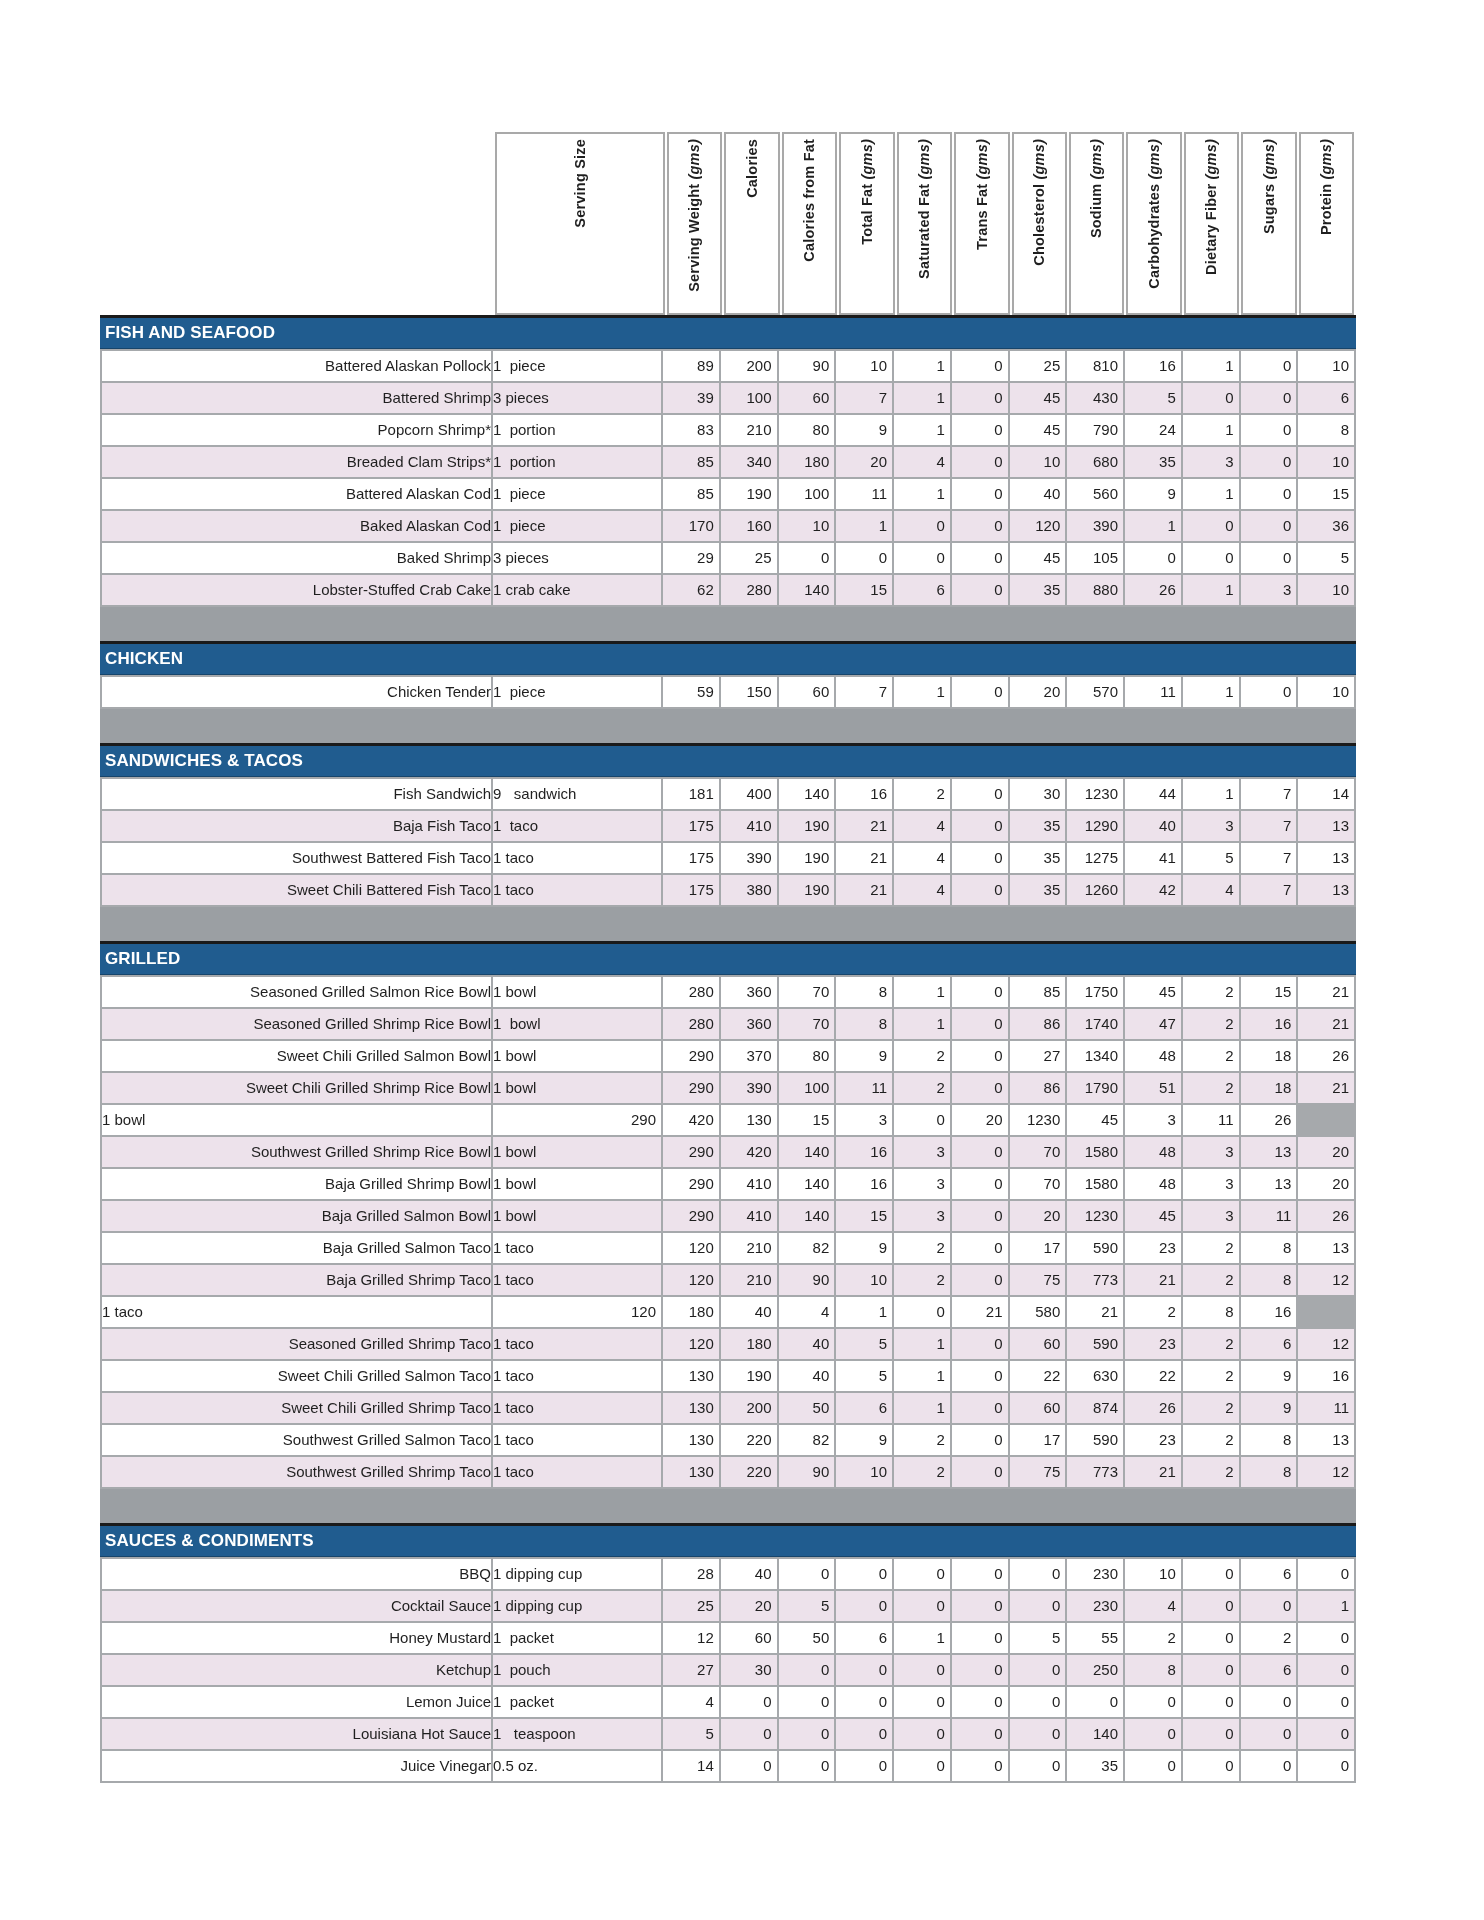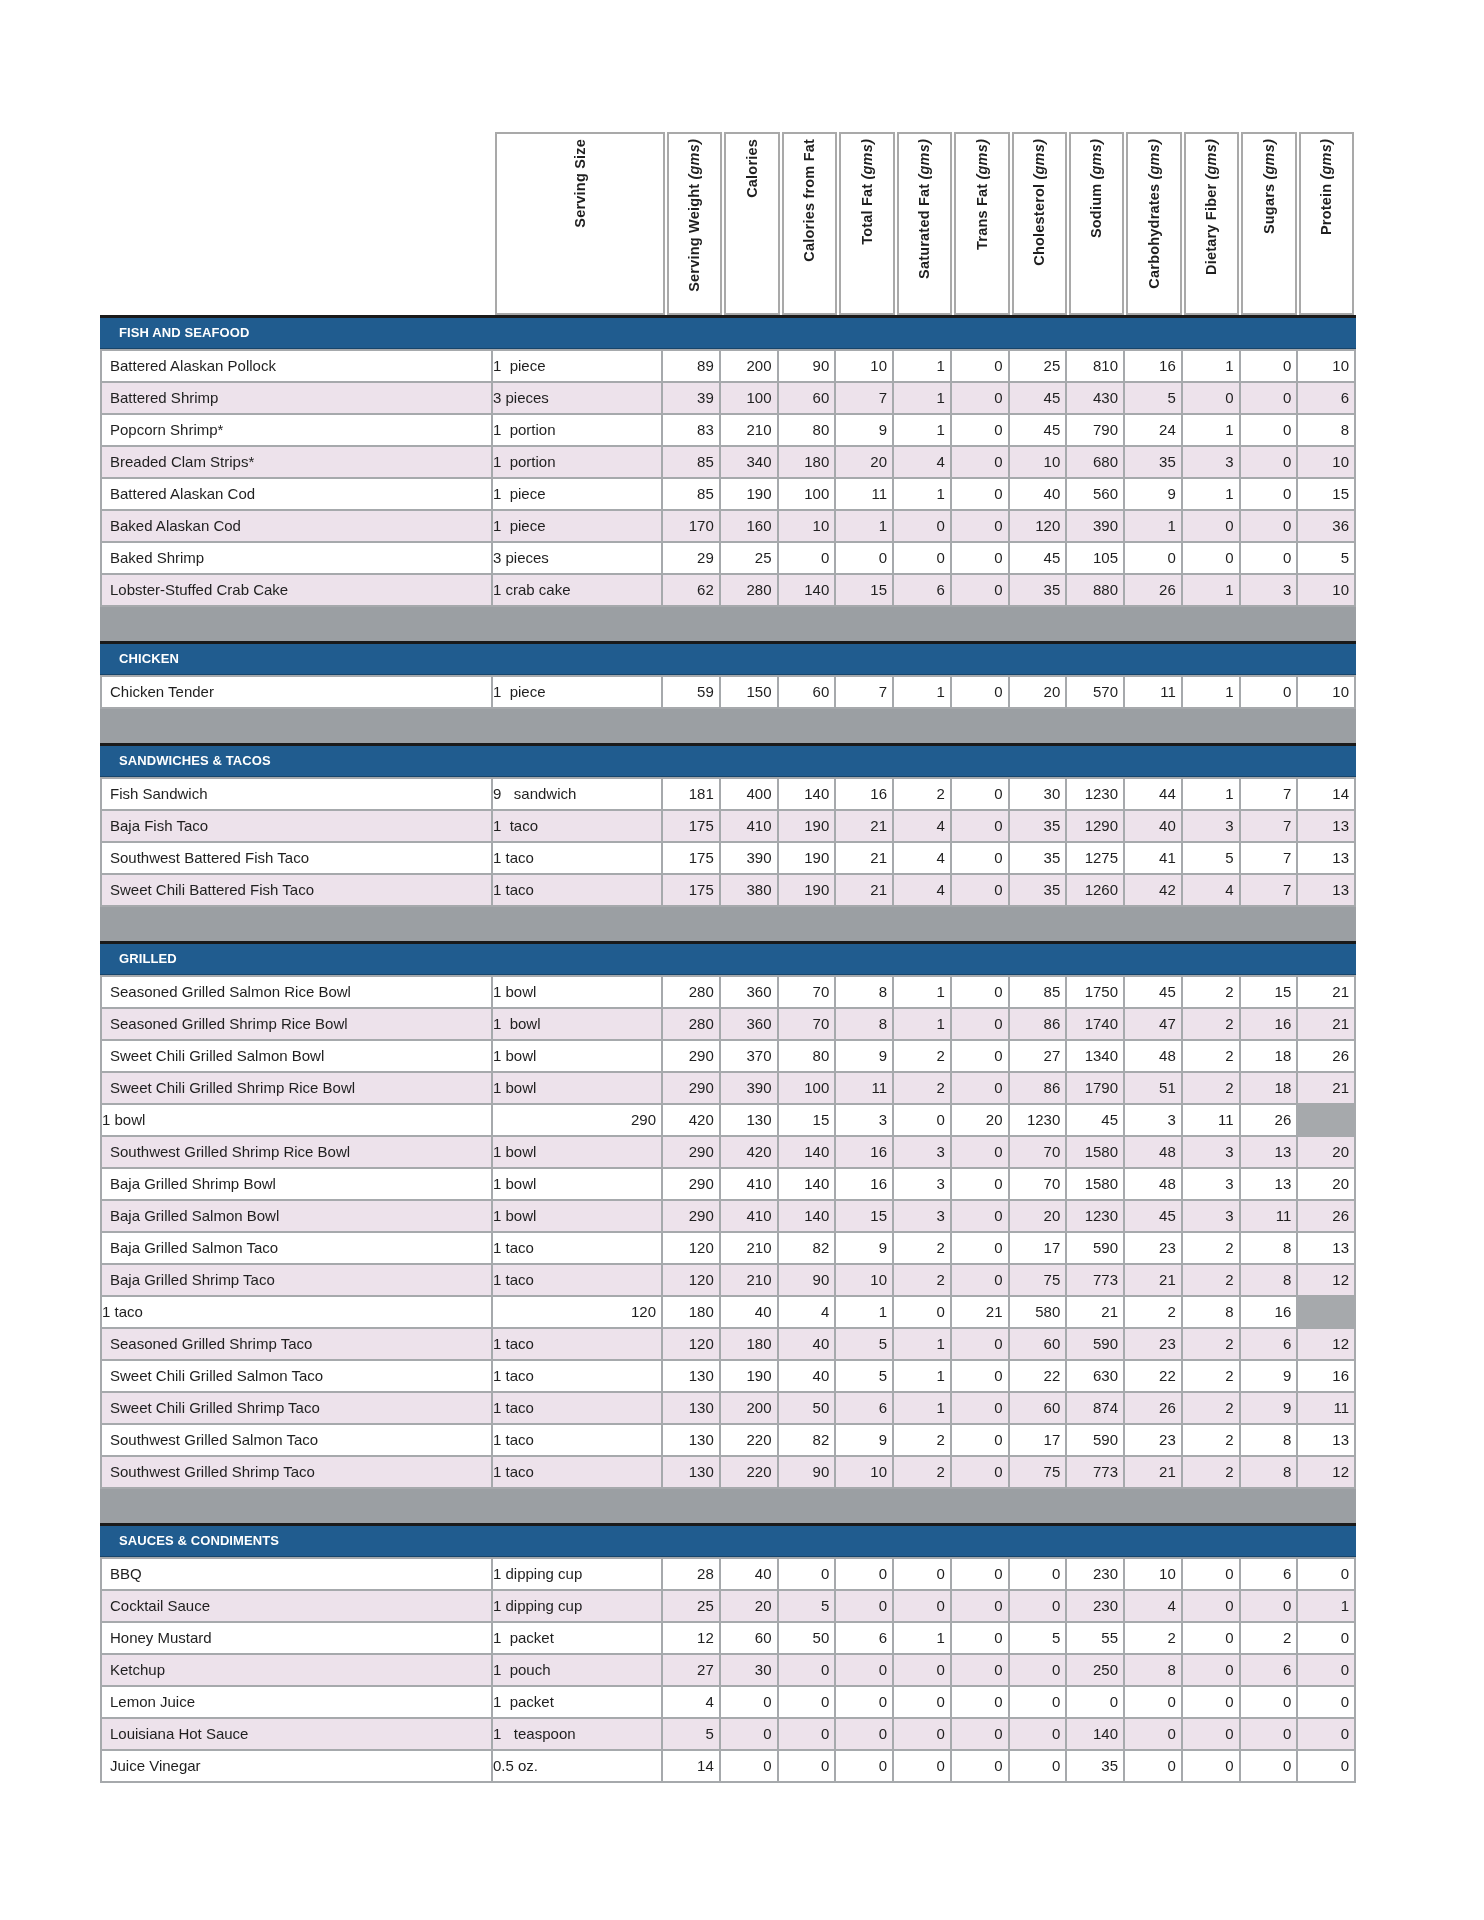--- a/index.html
+++ b/index.html
@@ -39,22 +39,22 @@
     line-height:1;
   }
   .vtext .hunit{font-style:italic;}
   
   .section-bar{
     height:30px;line-height:30px;
     background:#205c8f;
     border-top:3px solid #1a1a1a;
     border-bottom:1px solid #17456b;
     box-sizing:content-box;
-    color:#ffffff;font-weight:bold;font-size:13px;
-    padding-left:19px;
+    color:#ffffff;font-weight:bold;font-size:17px;
+    padding-left:5px;
     letter-spacing:.1px;
   }
   
   .rows{
     display:flex;flex-direction:column;gap:2px;
     background:#a6a9ac;
     border:2px solid #a6a9ac;
     box-sizing:border-box;
   }
   .row{
@@ -63,21 +63,21 @@
     gap:2px;
   }
   .cell{
     background:#ffffff;
     height:30px;line-height:30px;
     font-size:15px;
     overflow:hidden;white-space:nowrap;
     box-sizing:border-box;
   }
   .row:nth-child(even) .cell{background:#ede2eb;}
-  .cell.name{padding-left:8px;text-align:left;}
+  .cell.name{padding-left:8px;text-align:right;}
   .cell.serving{padding-left:0;text-align:left;white-space:pre;}
   .cell.val{padding-right:5px;text-align:right;}
   
   .spacer{
     height:34px;
     background:#9b9fa3;
   }
 </style>
 </head>
 <body>

